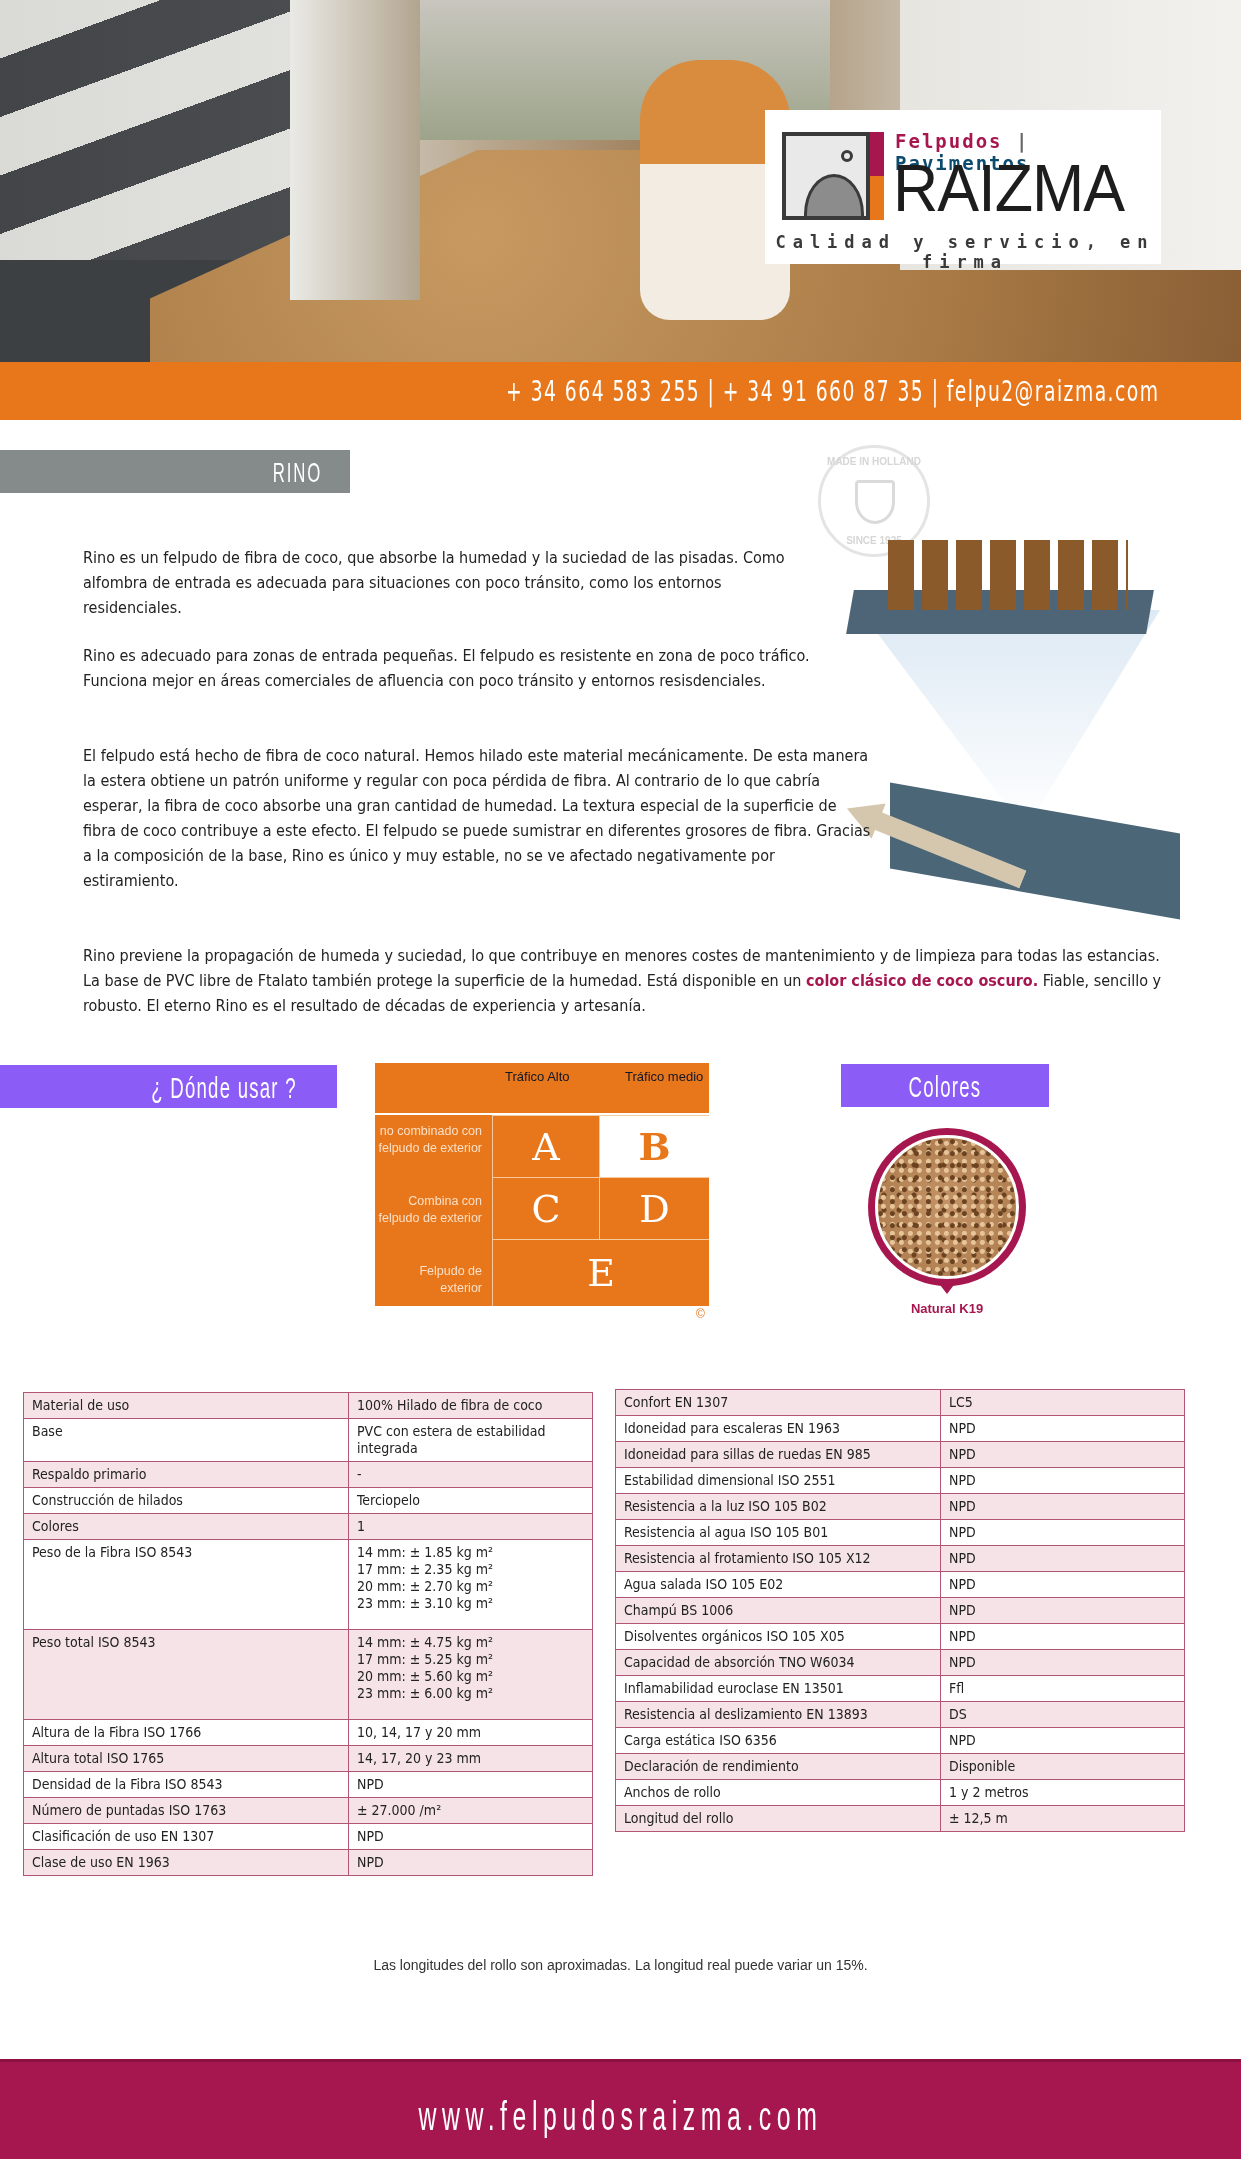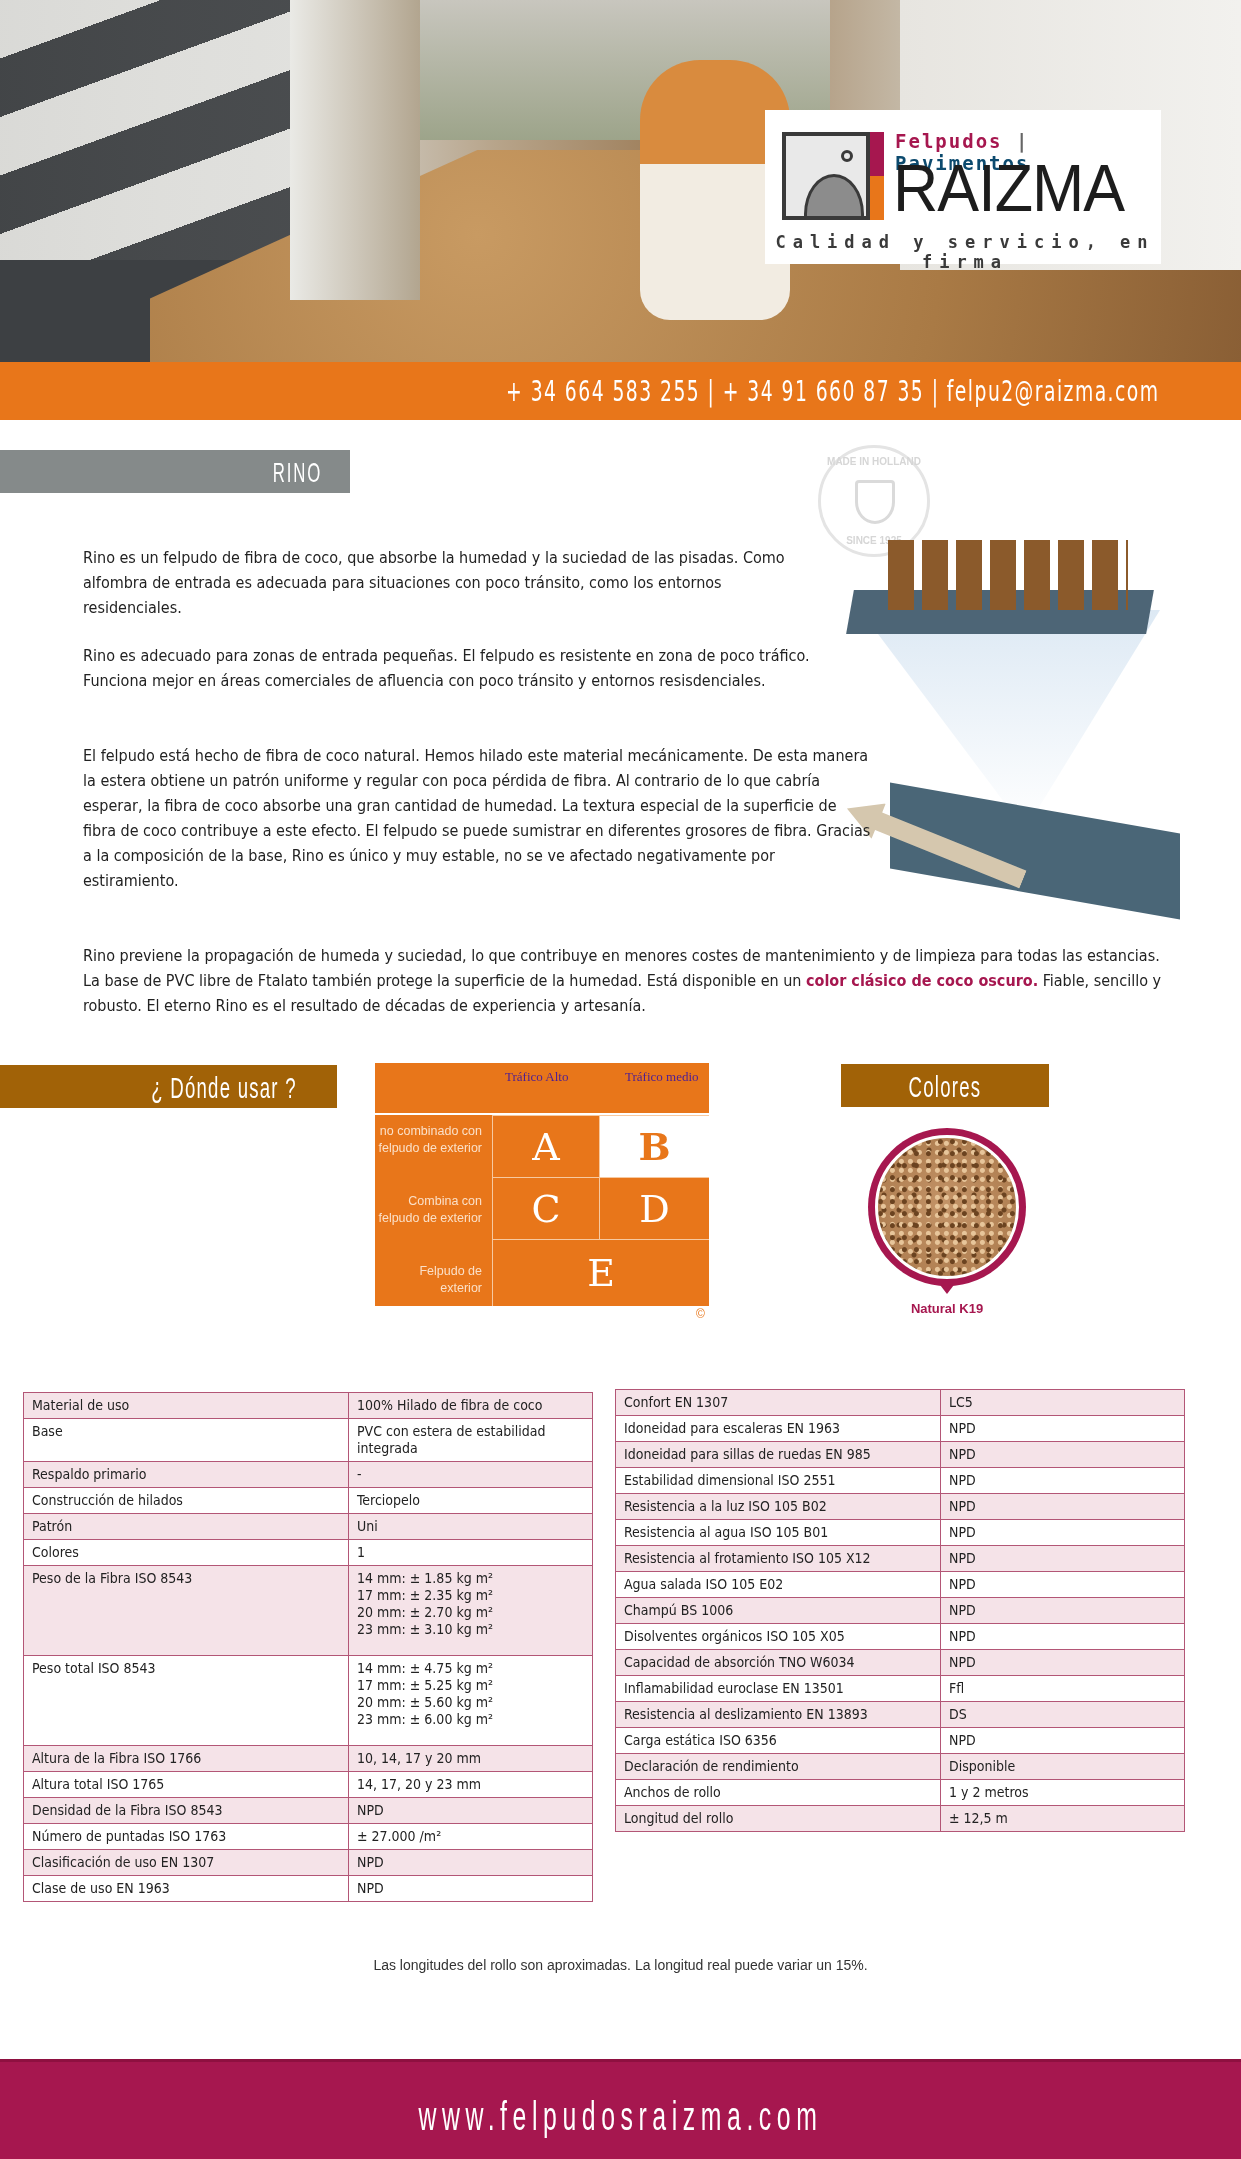--- a/index.html
+++ b/index.html
@@ -57,30 +57,30 @@
 
     
     .body-text { position: absolute; left: 83px; font-size: 16px; line-height: 25px; color: #222; font-family: "DejaVu Sans Condensed", "Liberation Sans", sans-serif; }
     .p1 { top: 545px; width: 740px; }
     .p2 { top: 643px; width: 740px; }
     .p3 { top: 743px; width: 790px; }
     .p4 { top: 943px; width: 1080px; }
     .highlight { color: #a6174f; font-weight: bold; }
 
     
-    .sec-header { position: absolute; height: 43px; background: #a16207; }
+    .sec-header { position: absolute; height: 43px; background: #8b5cf6; }
     .sec-header span { position: absolute; top: 6px; color: #ffffff; font-size: 30px; letter-spacing: 2px; transform: scaleX(0.62); white-space: nowrap; }
     .where-header { left: 0; top: 1065px; width: 337px; }
     .where-header span { right: 40px; transform-origin: right; }
     .colors-header { left: 841px; top: 1064px; width: 208px; }
     .colors-header span { left: 0; width: 208px; text-align: center; transform-origin: center; }
 
     
     .traffic { position: absolute; left: 375px; top: 1063px; width: 334px; height: 243px; background: #e8761a; }
-    .traffic .head { position: absolute; color: #4c1d95; font-size: 13px; line-height: 16px; font-family: Liberation Serif, serif; }
+    .traffic .head { position: absolute; color: #0f172a; font-size: 13px; line-height: 16px; }
     .traffic .row-label { position: absolute; left: 0; width: 107px; text-align: right; color: #fbe0c8; font-size: 12.5px; line-height: 17px; }
     .traffic .cell { position: absolute; display: flex; align-items: center; justify-content: center; font-family: "DejaVu Serif", serif; font-size: 38px; color: #ffffff; border-left: 1px solid #f7c9a0; border-top: 1px solid #f7c9a0; }
     .traffic .cell.white { background: #ffffff; color: #e8761a; font-weight: bold; }
     .traffic .hline { position: absolute; left: 0; top: 50px; width: 334px; height: 2px; background: #ffffff; }
     .copy-mark { position: absolute; left: 696px; top: 1307px; font-size: 12px; color: #e8761a; }
 
     
     .swatch-wrap { position: absolute; left: 868px; top: 1128px; width: 160px; height: 168px; }
     .swatch-ring { position: absolute; left: 0; top: 0; width: 158px; height: 158px; border-radius: 50% 50% 50% 50%; background: #a6174f; }
     .swatch-tip { position: absolute; left: 59px; top: 140px; width: 40px; height: 26px; background: #a6174f; clip-path: polygon(0 0, 100% 0, 50% 100%); }
@@ -207,24 +207,20 @@
       </tr>
     <tr>
         <td>Respaldo primario</td>
         <td>-</td>
       </tr>
     <tr>
         <td>Construcción de hilados</td>
         <td>Terciopelo</td>
       </tr>
     <tr>
-        <td>Patrón</td>
-        <td>Uni</td>
-      </tr>
-    <tr>
         <td>Colores</td>
         <td>1</td>
       </tr>
     <tr>
         <td style="height:90px;">Peso de la Fibra  ISO 8543</td>
         <td class="multiline">14 mm: ± 1.85 kg m²
 17 mm: ± 2.35 kg m²
 20 mm: ± 2.70 kg m²
 23 mm: ± 3.10 kg m²</td>
       </tr>

